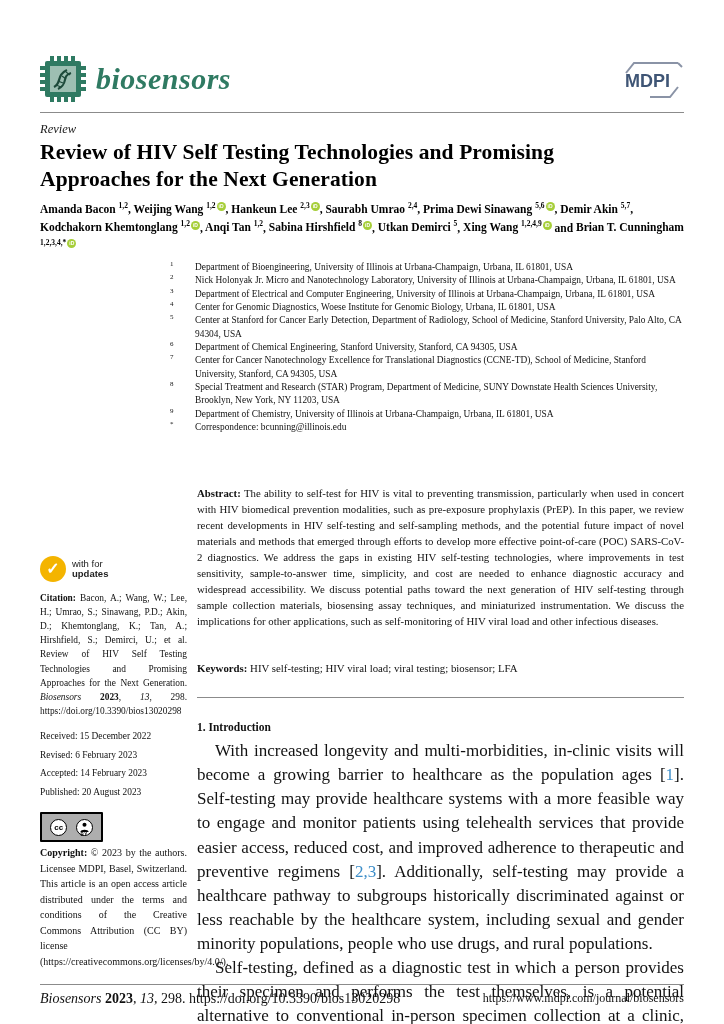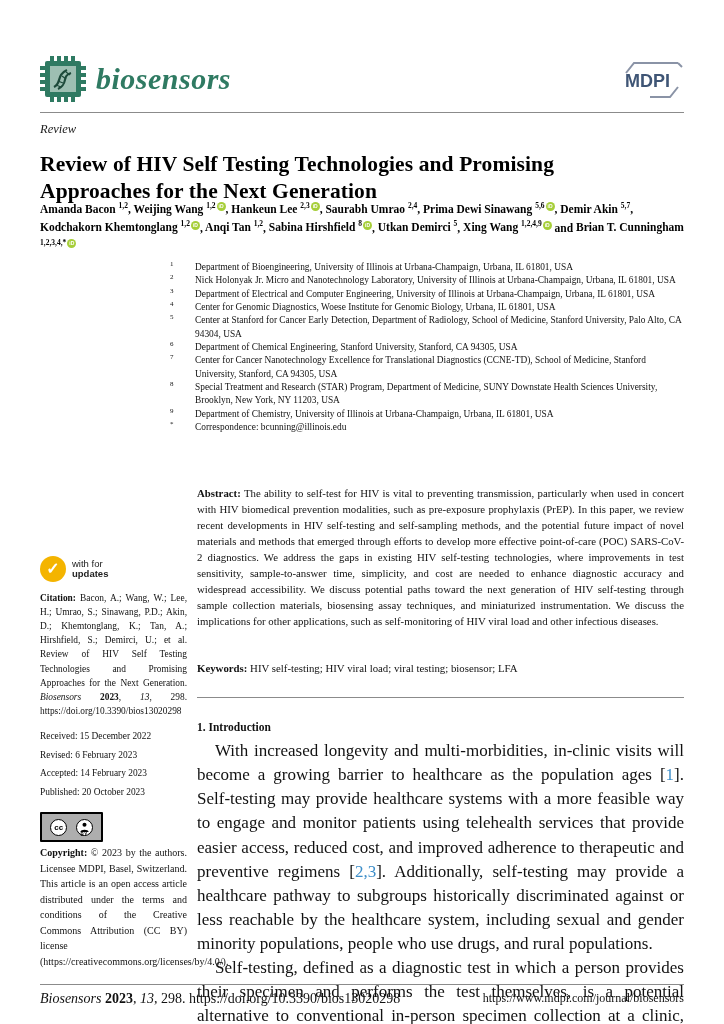--- a/index.html
+++ b/index.html
@@ -26,21 +26,20 @@
   .rule-header { left:40px; width:644px; top:112px; }
   .rule-keywords { left:197px; width:487px; top:697px; }
   .rule-footer { left:40px; width:644px; top:984px; }
 
   
   .article-type { position:absolute; left:40px; top:122px; font-style:italic; font-size:12.5px; color:#1a1a1a; }
   .article-title {
     position:absolute; left:40px; top:139px; width:600px;
     font-size:21.5px; font-weight:bold; line-height:1.26; color:#000;
     letter-spacing:0.1px;
-    margin-top:12px;
   }
   .authors {
     position:absolute; left:40px; top:200px; width:644px;
     font-size:11.5px; font-weight:bold; line-height:1.55; color:#000;
   }
   .authors sup { font-size:7.5px; font-weight:bold; }
   .orcid-icon {
     display:inline-block; width:9px; height:9px; border-radius:50%;
     background:#a6ce39; color:#fff; font-family:"Liberation Sans",sans-serif;
     font-size:5px; font-weight:bold; text-align:center; line-height:9px;
@@ -236,21 +235,21 @@
     <span>Bacon, A.; Wang, W.; Lee, H.; Umrao, S.; Sinawang, P.D.; Akin, D.; Khemtonglang, K.; Tan, A.; Hirshfield, S.; Demirci, U.; et al. Review of HIV Self Testing Technologies and Promising Approaches for the Next Generation.</span>
     <span class="i">Biosensors</span>
     <span class="b">2023</span><span>,</span>
     <span class="i">13</span><span>, 298. https://doi.org/10.3390/bios13020298</span>
   </div>
 
   <div class="dates-block" id="dates-block">
       <div>Received: 15 December 2022</div>
       <div>Revised: 6 February 2023</div>
       <div>Accepted: 14 February 2023</div>
-      <div>Published: 20 October 2023</div>
+      <div>Published: 20 August 2023</div>
     </div>
 
   <div class="cc-badge">
     <div class="cc-circle">cc</div>
     <div class="cc-circle person">
       <svg width="11" height="11" viewBox="0 0 12 12" style="margin-top:2px;">
         <circle cx="6" cy="3" r="2.2" fill="#000"></circle>
         <path d="M1.5,11 C1.5,7.5 10.5,7.5 10.5,11 Z" fill="#000"></path>
       </svg>
       <span class="cc-by-label">BY</span>

